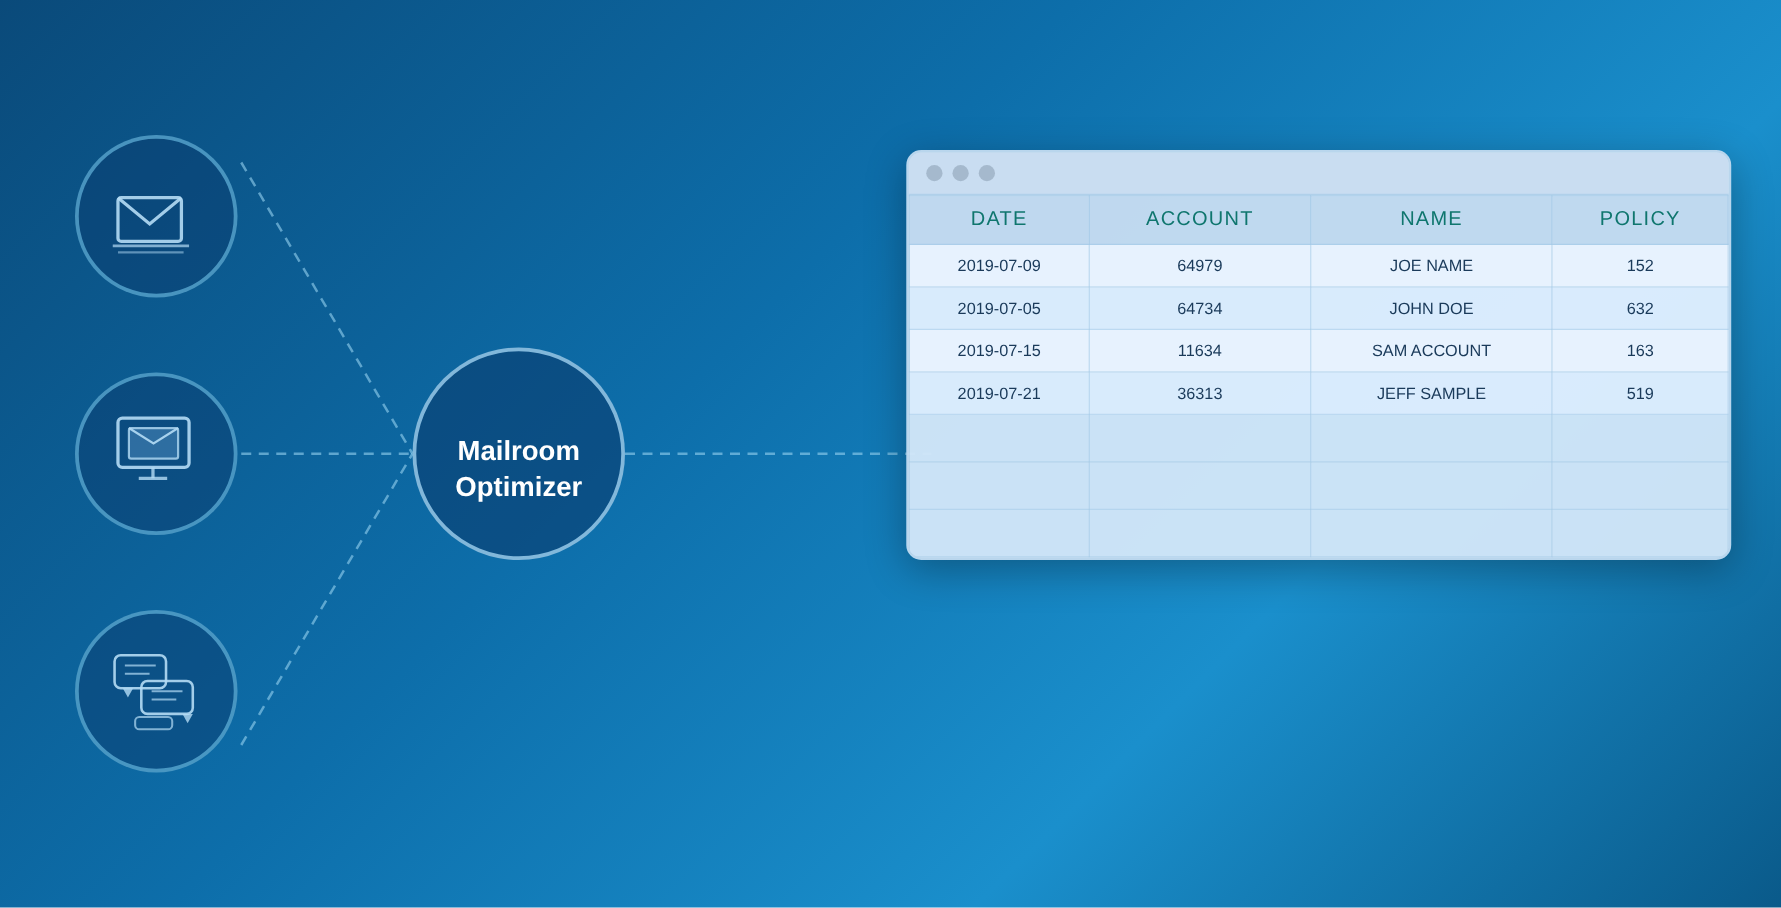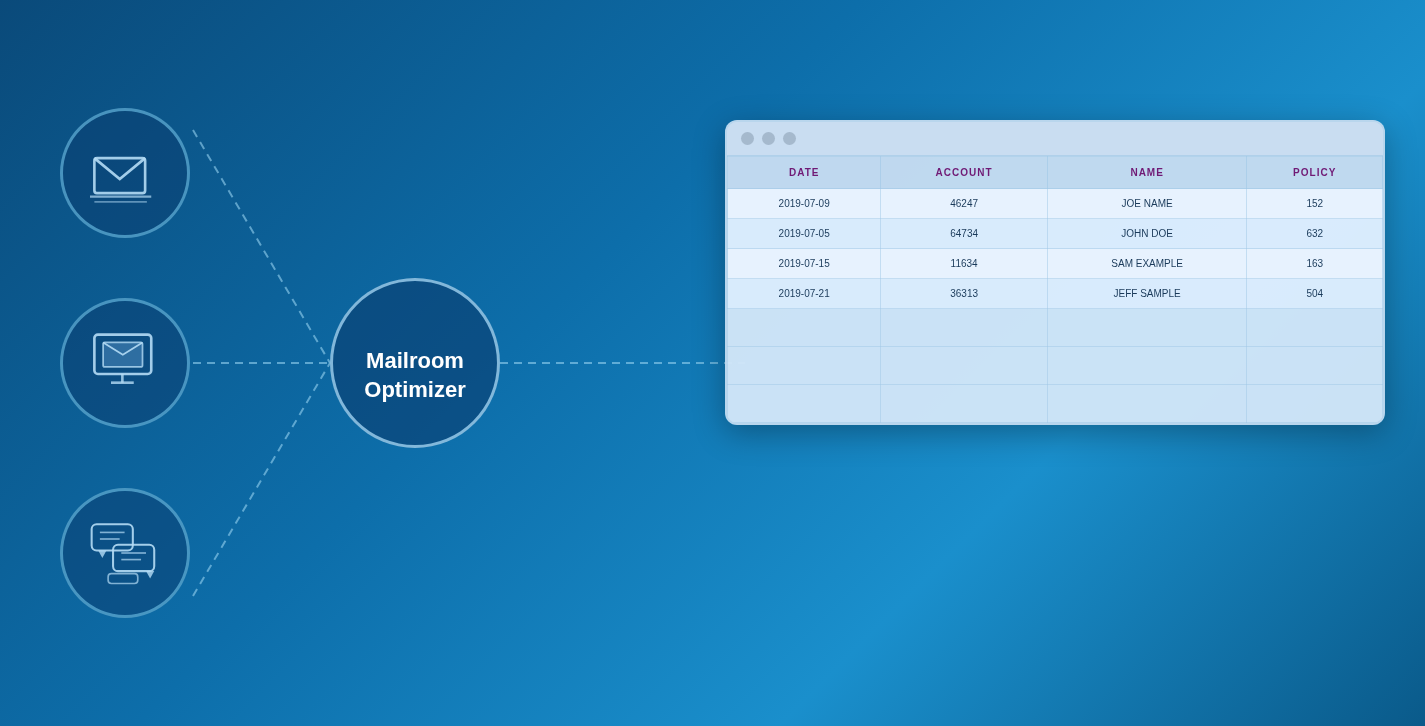--- a/index.html
+++ b/index.html
@@ -97,34 +97,34 @@
       background: rgba(150, 170, 190, 0.7);
     }
 
     .window-table {
       width: 100%;
       border-collapse: collapse;
     }
 
     .window-table th {
       background: rgba(190, 215, 238, 0.9);
-      color: #701a75;
-      font-size: 10px;
-      font-weight: bold;
+      color: #0f766e;
+      font-size: 16px;
+      font-weight: normal;
       letter-spacing: 1px;
       text-transform: uppercase;
       padding: 10px 8px;
       border: 1px solid rgba(160, 200, 230, 0.6);
       text-align: center;
     }
 
     .window-table td {
       background: rgba(235, 245, 255, 0.85);
       color: #1a3a5a;
-      font-size: 10px;
+      font-size: 13px;
       padding: 9px 8px;
       border: 1px solid rgba(160, 200, 230, 0.5);
       text-align: center;
       margin-left: 12px;
     }
 
     .window-table tr:nth-child(even) td {
       background: rgba(220, 238, 255, 0.75);
     }
 
@@ -219,41 +219,41 @@
       <tr>
         <th>DATE</th>
         <th>ACCOUNT</th>
         <th>NAME</th>
         <th>POLICY</th>
       </tr>
     </thead>
     <tbody id="table-body">
     <tr>
           <td>2019-07-09</td>
-          <td>46247</td>
+          <td>64979</td>
           <td>JOE NAME</td>
           <td>152</td>
         </tr>
         <tr>
           <td>2019-07-05</td>
           <td>64734</td>
           <td>JOHN DOE</td>
           <td>632</td>
         </tr>
         <tr>
           <td>2019-07-15</td>
           <td>11634</td>
-          <td>SAM EXAMPLE</td>
+          <td>SAM ACCOUNT</td>
           <td>163</td>
         </tr>
         <tr>
           <td>2019-07-21</td>
           <td>36313</td>
           <td>JEFF SAMPLE</td>
-          <td>504</td>
+          <td>519</td>
         </tr>
         <tr class="empty-row">
           <td></td>
           <td></td>
           <td></td>
           <td></td>
         </tr>
         <tr class="empty-row">
           <td></td>
           <td></td>

